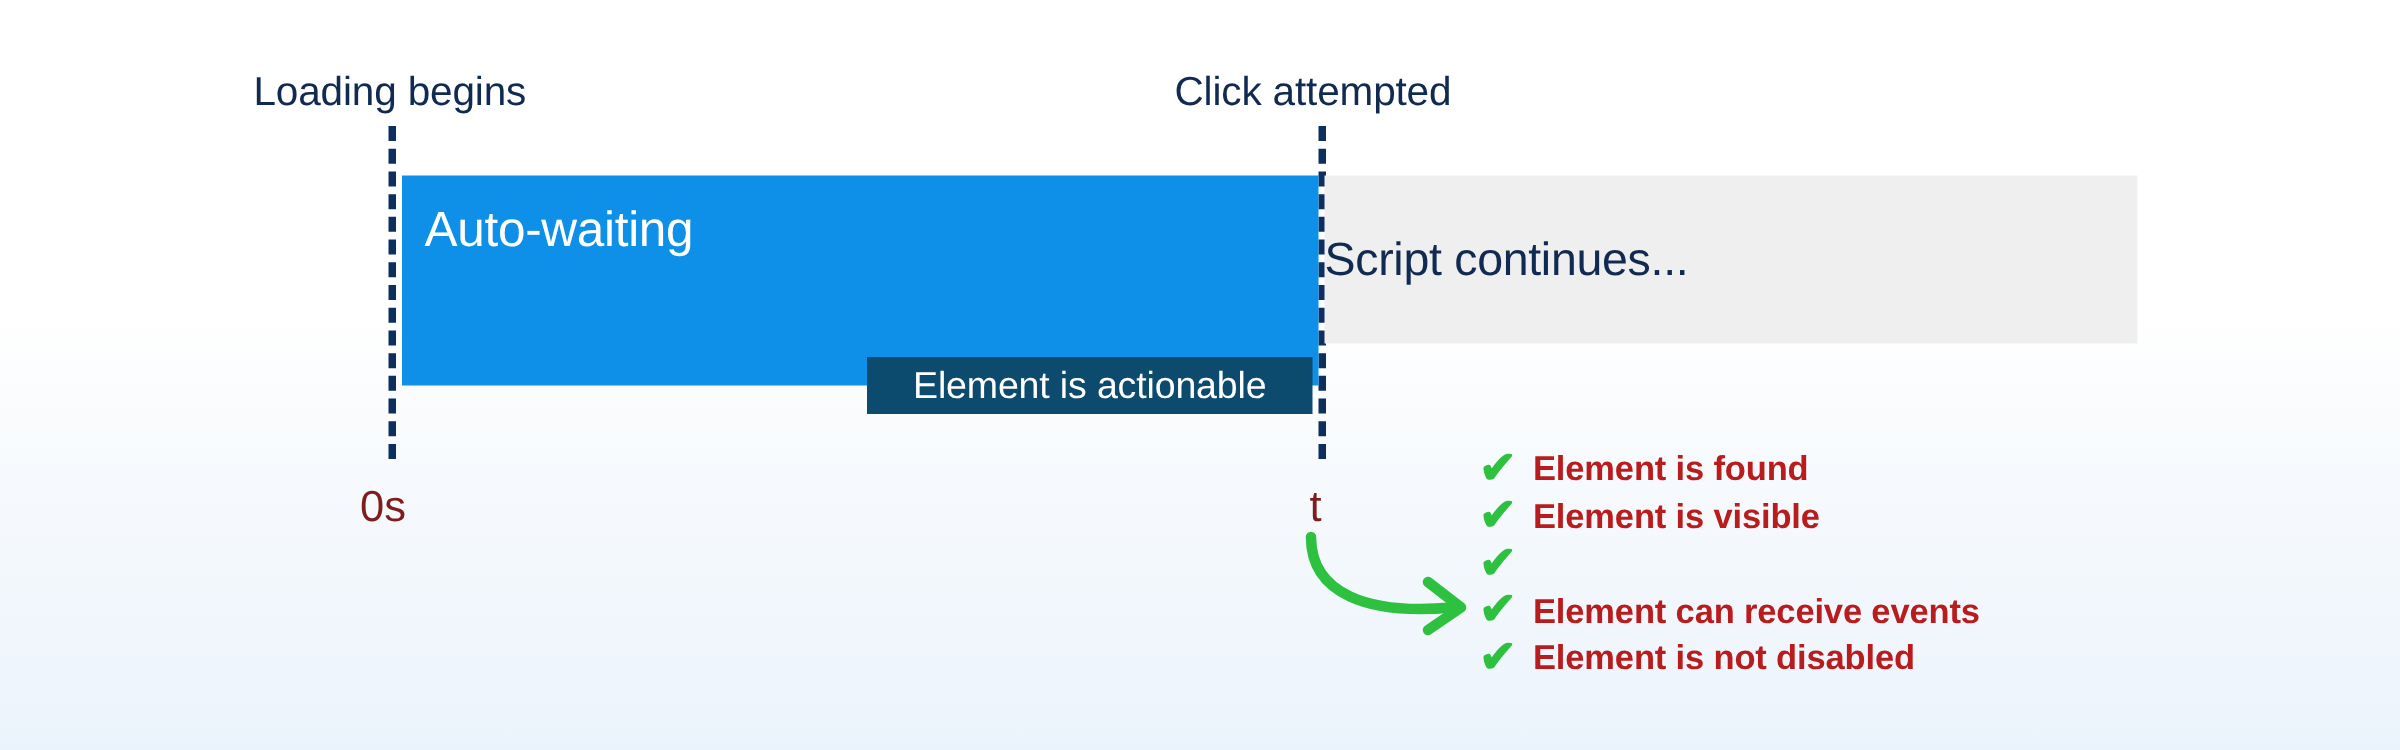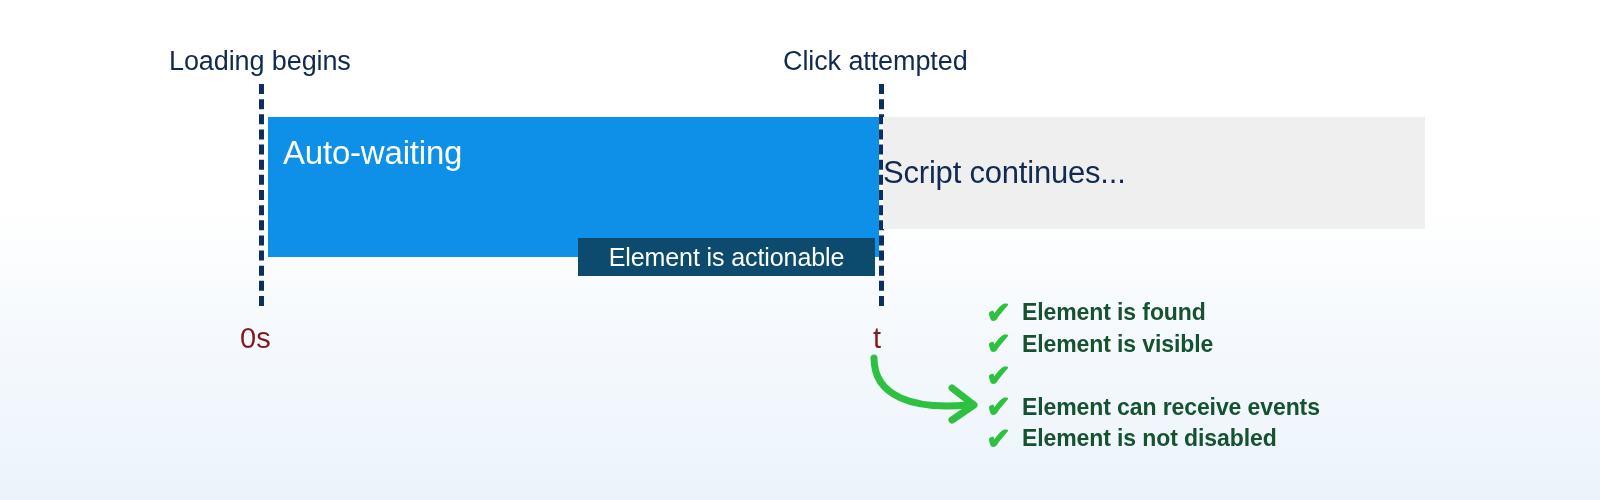--- a/index.html
+++ b/index.html
@@ -125,21 +125,21 @@
     width: 36px;
     font-size: 30px;
     line-height: 30px;
     color: #2ec140;
     font-weight: bold;
     flex: 0 0 36px;
   }
   .check-text {
     font-size: 23px;
     font-weight: bold;
-    color: #14532d;
+    color: #b91c1c;
     letter-spacing: -0.1px;
     white-space: nowrap;
   }
 
   
   #arrow-to-checklist {
     position: absolute;
     left: 816px;
     top: 352px;
     width: 130px;

